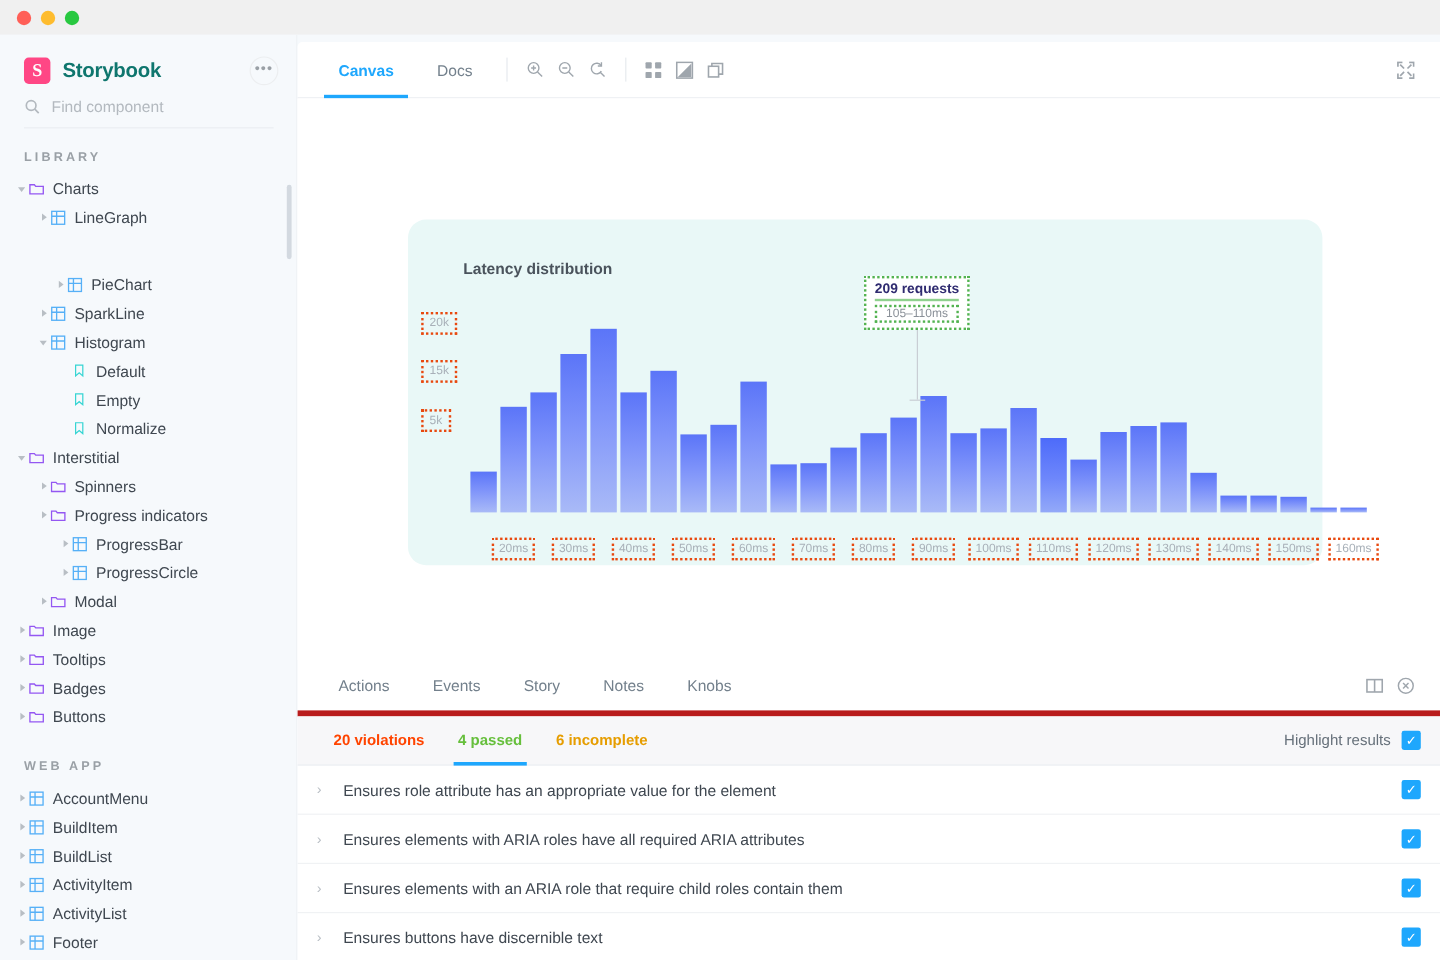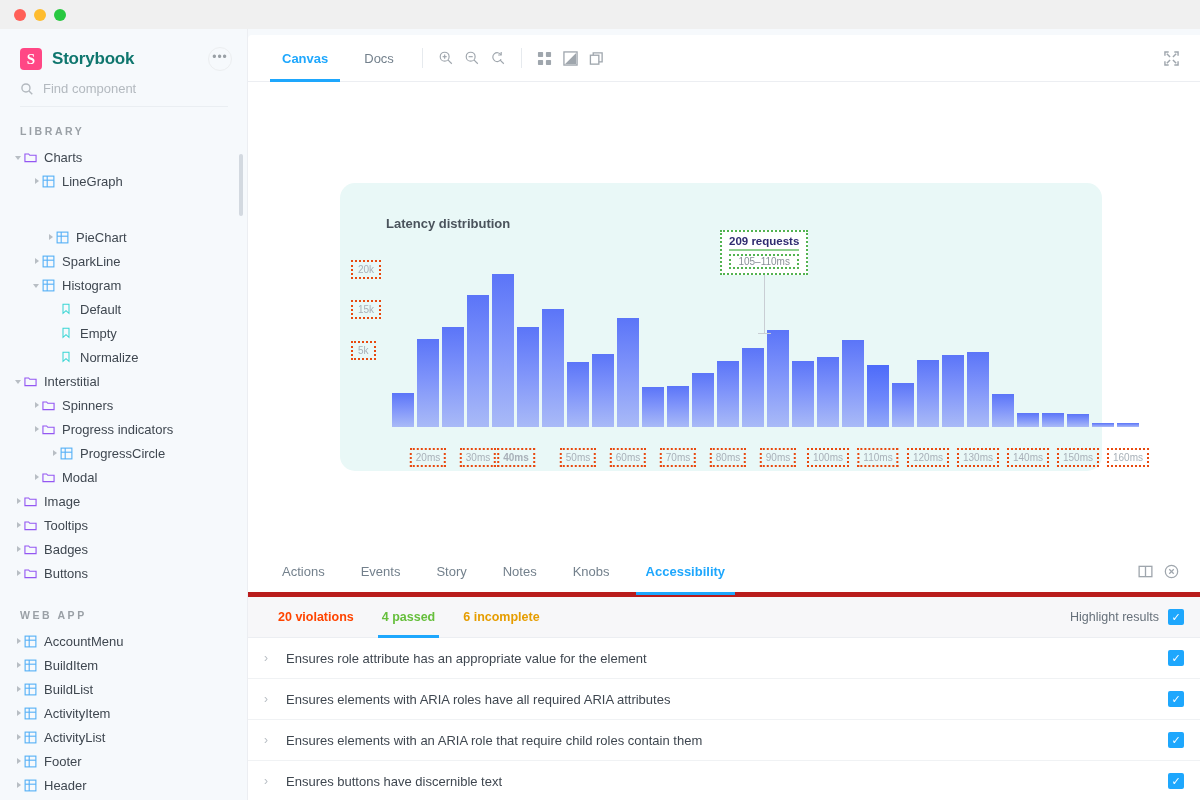--- a/index.html
+++ b/index.html
@@ -379,20 +379,35 @@
               <svg width="10" height="10" viewBox="0 0 10 10" fill="#b8bec4">
                 <path d="M4,2 L8,5 L4,8 Z"></path>
               </svg>
             </span>
             <span class="t-ico">
               <svg width="13" height="13" viewBox="0 0 14 14" fill="none" stroke="#9457f2" stroke-width="1.2">
                 <path d="M1,3.2 L5,3.2 L6.2,4.6 L13,4.6 L13,11.4 L1,11.4 Z"></path>
               </svg>
             </span>
             <span class="t-label">Progress indicators</span>
+          </div>
+          <div class="tree-item" style="padding-left: 48px;">
+            <span class="caret">
+              <svg width="10" height="10" viewBox="0 0 10 10" fill="#b8bec4">
+                <path d="M4,2 L8,5 L4,8 Z"></path>
+              </svg>
+            </span>
+            <span class="t-ico">
+              <svg width="13" height="13" viewBox="0 0 14 14" fill="none" stroke="#56b0f7" stroke-width="1.2">
+                <rect x="1.2" y="1.2" width="11.6" height="11.6"></rect>
+                <line x1="1.2" y1="5.6" x2="12.8" y2="5.6"></line>
+                <line x1="5.6" y1="1.2" x2="5.6" y2="12.8"></line>
+              </svg>
+            </span>
+            <span class="t-label">ProgressBar</span>
           </div>
           <div class="tree-item" style="padding-left: 48px;">
             <span class="caret">
               <svg width="10" height="10" viewBox="0 0 10 10" fill="#b8bec4">
                 <path d="M4,2 L8,5 L4,8 Z"></path>
               </svg>
             </span>
             <span class="t-ico">
               <svg width="13" height="13" viewBox="0 0 14 14" fill="none" stroke="#56b0f7" stroke-width="1.2">
                 <rect x="1.2" y="1.2" width="11.6" height="11.6"></rect>
@@ -688,21 +703,21 @@
               <div class="bar" style="height: 32.9167px;"></div>
               <div class="bar" style="height: 14.4833px;"></div>
               <div class="bar" style="height: 13.825px;"></div>
               <div class="bar" style="height: 13.1667px;"></div>
               <div class="bar" style="height: 3.95px;"></div>
               <div class="bar" style="height: 3.95px;"></div>
             </div>
           <div id="xticks">
               <div class="xtick viol" style="left: 88px;">20ms</div>
               <div class="xtick viol" style="left: 138px;">30ms</div>
-              <div class="xtick viol" style="left: 176px; font-weight: bold;">40ms</div>
+              <div class="xtick viol" style="left: 188px;">40ms</div>
               <div class="xtick viol" style="left: 238px;">50ms</div>
               <div class="xtick viol" style="left: 288px;">60ms</div>
               <div class="xtick viol" style="left: 338px;">70ms</div>
               <div class="xtick viol" style="left: 388px;">80ms</div>
               <div class="xtick viol" style="left: 438px;">90ms</div>
               <div class="xtick viol" style="left: 488px;">100ms</div>
               <div class="xtick viol" style="left: 538px;">110ms</div>
               <div class="xtick viol" style="left: 588px;">120ms</div>
               <div class="xtick viol" style="left: 638px;">130ms</div>
               <div class="xtick viol" style="left: 688px;">140ms</div>
@@ -723,21 +738,20 @@
     </div>
 
     <div class="panel">
       <div class="panel-tabs">
         <div id="ptabs" style="display:flex;align-items:center;">
             <div class="ptab">Actions</div>
             <div class="ptab">Events</div>
             <div class="ptab">Story</div>
             <div class="ptab">Notes</div>
             <div class="ptab">Knobs</div>
-            <div class="ptab active">Accessibility</div>
           </div>
         <div class="tb-spacer"></div>
         <div class="tb-right">
           <div class="tb-icon">
             <svg width="15" height="15" viewBox="0 0 16 16" fill="none" stroke="#9fa6ad" stroke-width="1.4">
               <rect x="1.2" y="2.5" width="13.6" height="11"></rect>
                 <line x1="8" y1="2.5" x2="8" y2="13.5"></line>
             </svg>
           </div>
           <div class="tb-icon">

